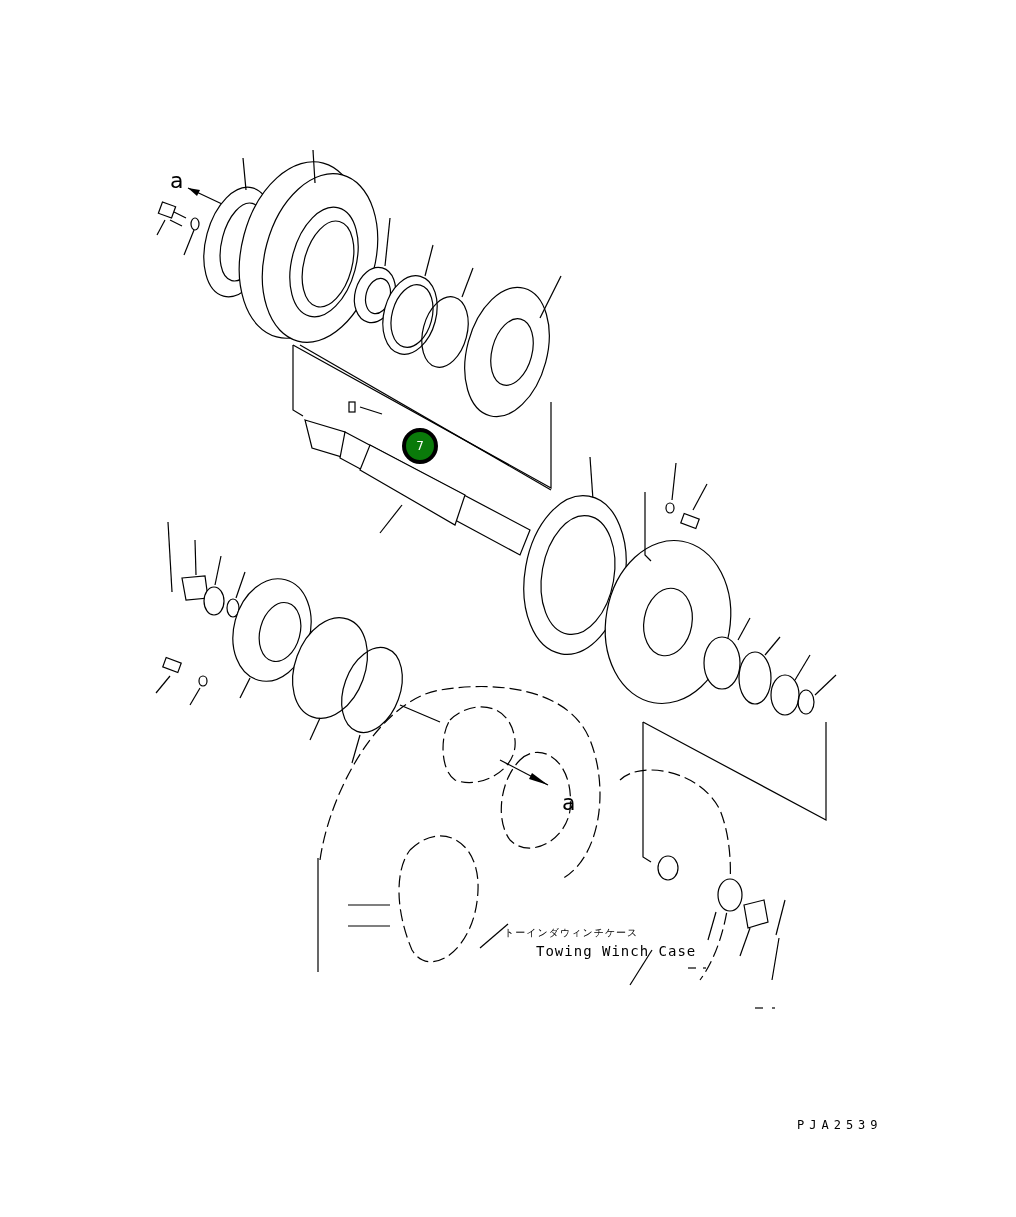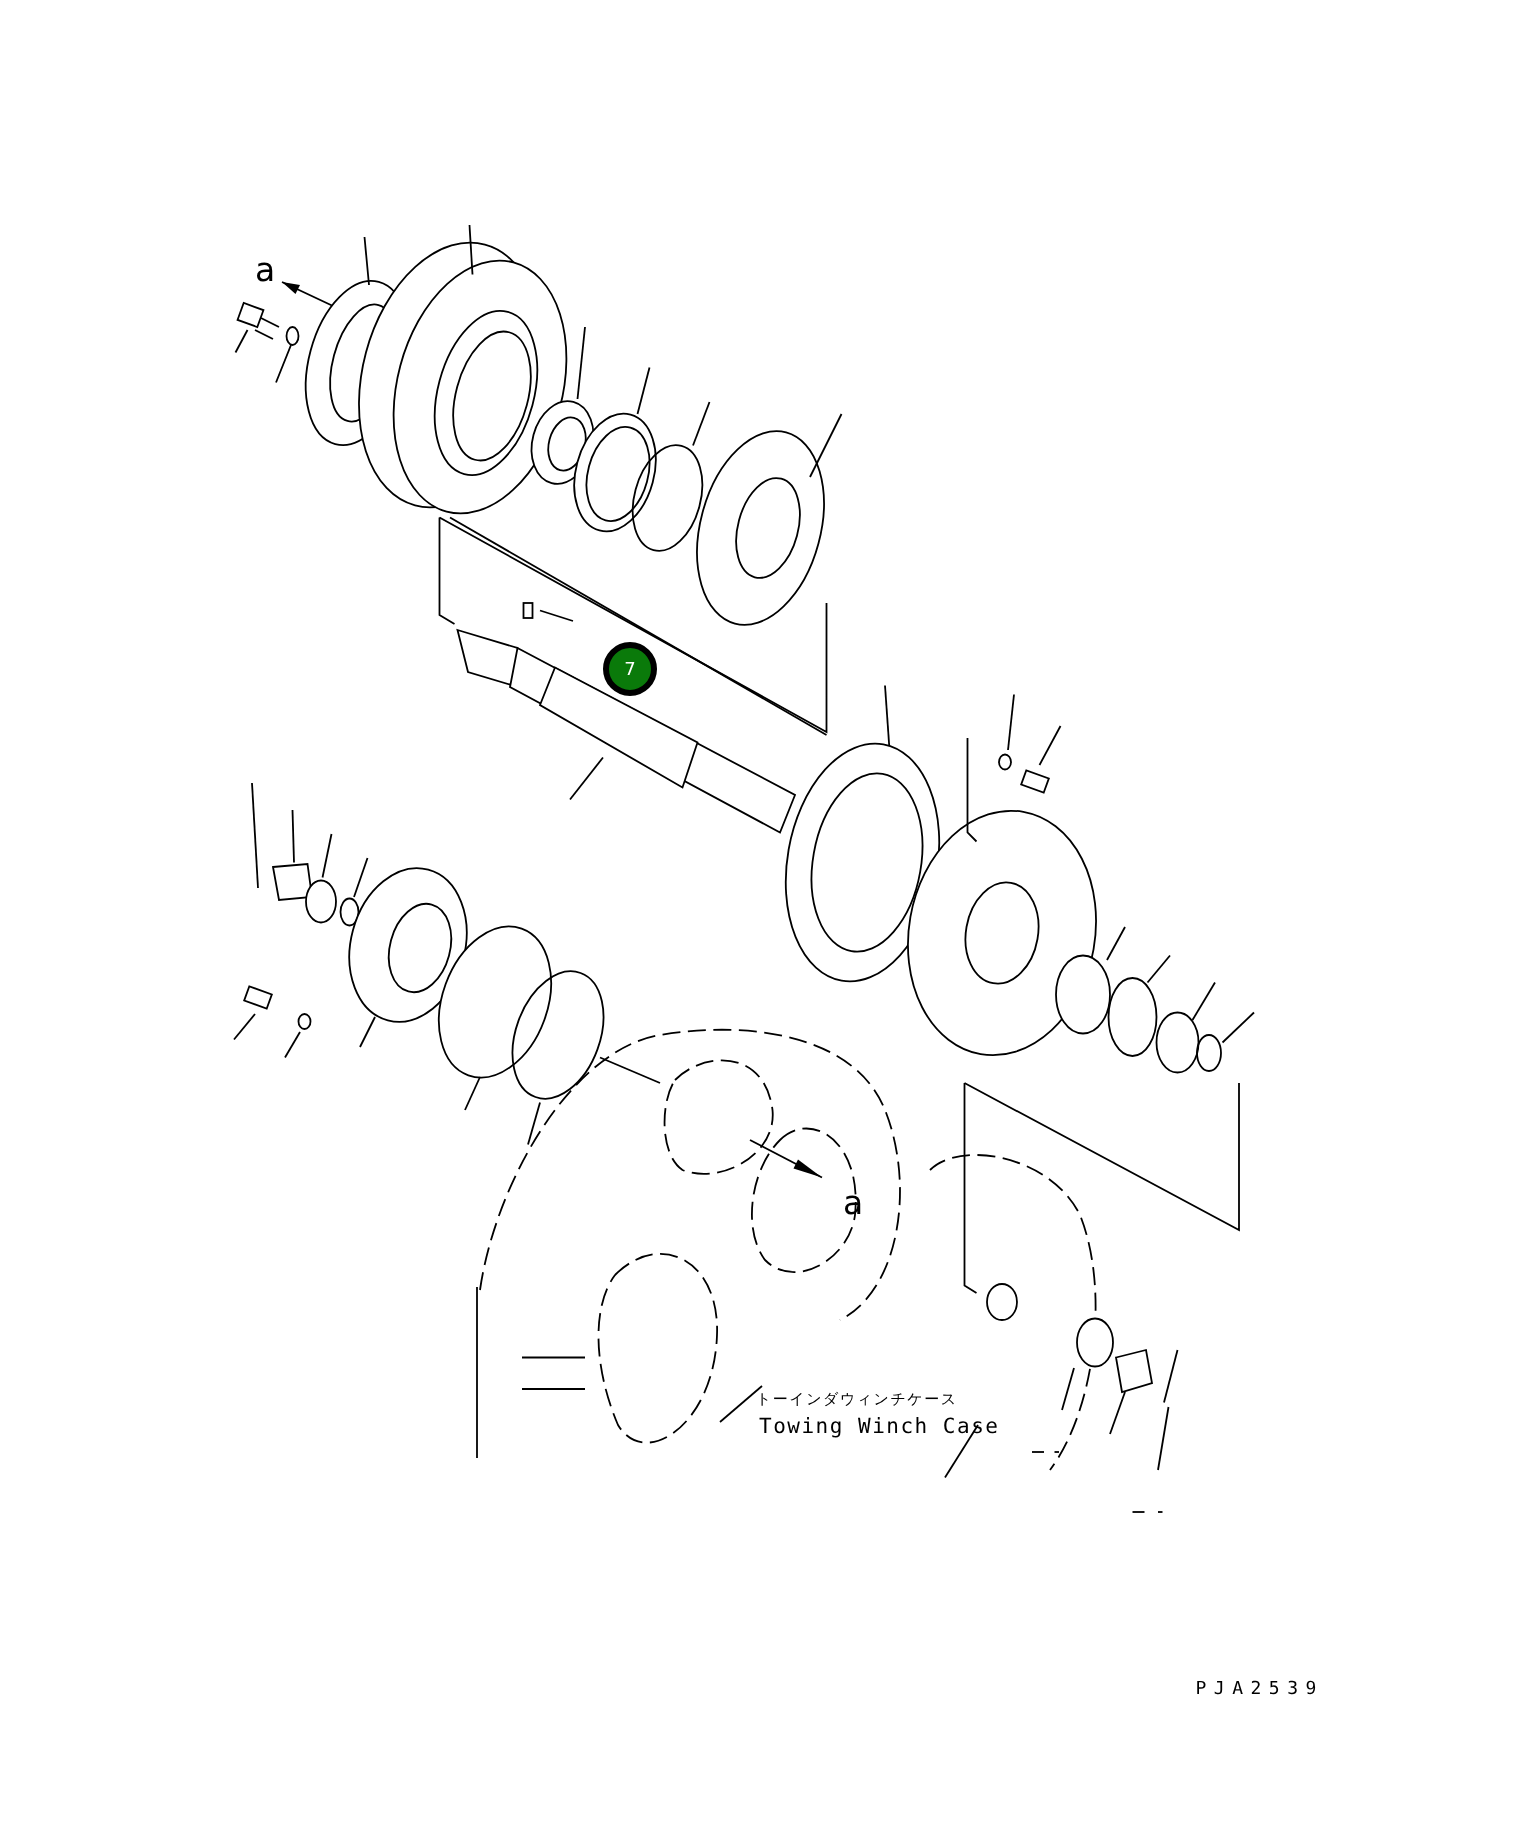--- a/index.html
+++ b/index.html
@@ -3,21 +3,21 @@
 <meta charset="utf-8">
 <style>
   html,body{margin:0;padding:0;background:#ffffff;}
   body{width:1016px;height:1217px;position:relative;overflow:hidden;font-family:"DejaVu Sans Mono",monospace;}
   #diagram{position:absolute;left:0;top:0;width:1016px;height:1217px;}
   .ln{stroke:#000;stroke-width:1.2;fill:none;}
   .lnf{stroke:#000;stroke-width:1.2;fill:#fff;}
   .dash{stroke:#000;stroke-width:1.2;fill:none;stroke-dasharray:12 5;}
   .lbl{position:absolute;color:#000;white-space:nowrap;}
   #case-jp{left:504px;top:926px;font-size:10px;letter-spacing:1px;}
-  #case-en{left:506px;top:943px;font-size:14px;letter-spacing:1px;}
+  #case-en{left:536px;top:943px;font-size:14px;letter-spacing:1px;}
   #drawing-id{left:797px;top:1118px;font-size:12px;letter-spacing:5px;}
   .view-a{position:absolute;font-size:22px;font-family:"DejaVu Sans",sans-serif;}
   #callout{position:absolute;left:402px;top:428px;width:36px;height:36px;border-radius:50%;
            background:#0a7a0a;border:4px solid #000;box-sizing:border-box;
            display:flex;align-items:center;justify-content:center;color:#fff;font-size:12px;
            font-family:"DejaVu Sans",sans-serif;cursor:pointer;}
 </style>
 </head>
 <body>
 

